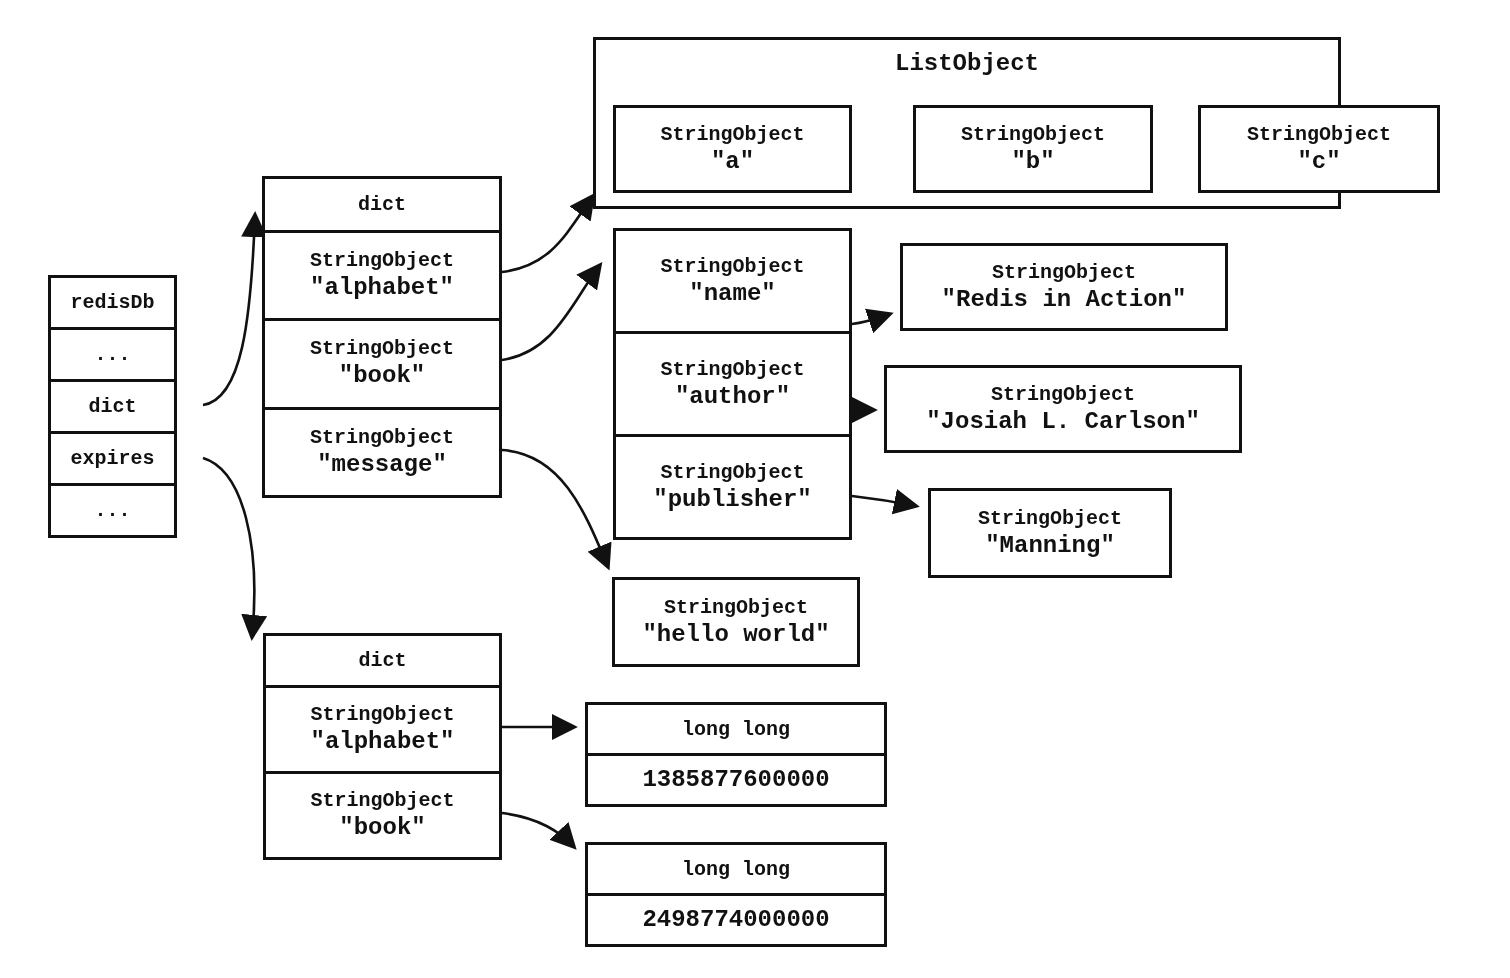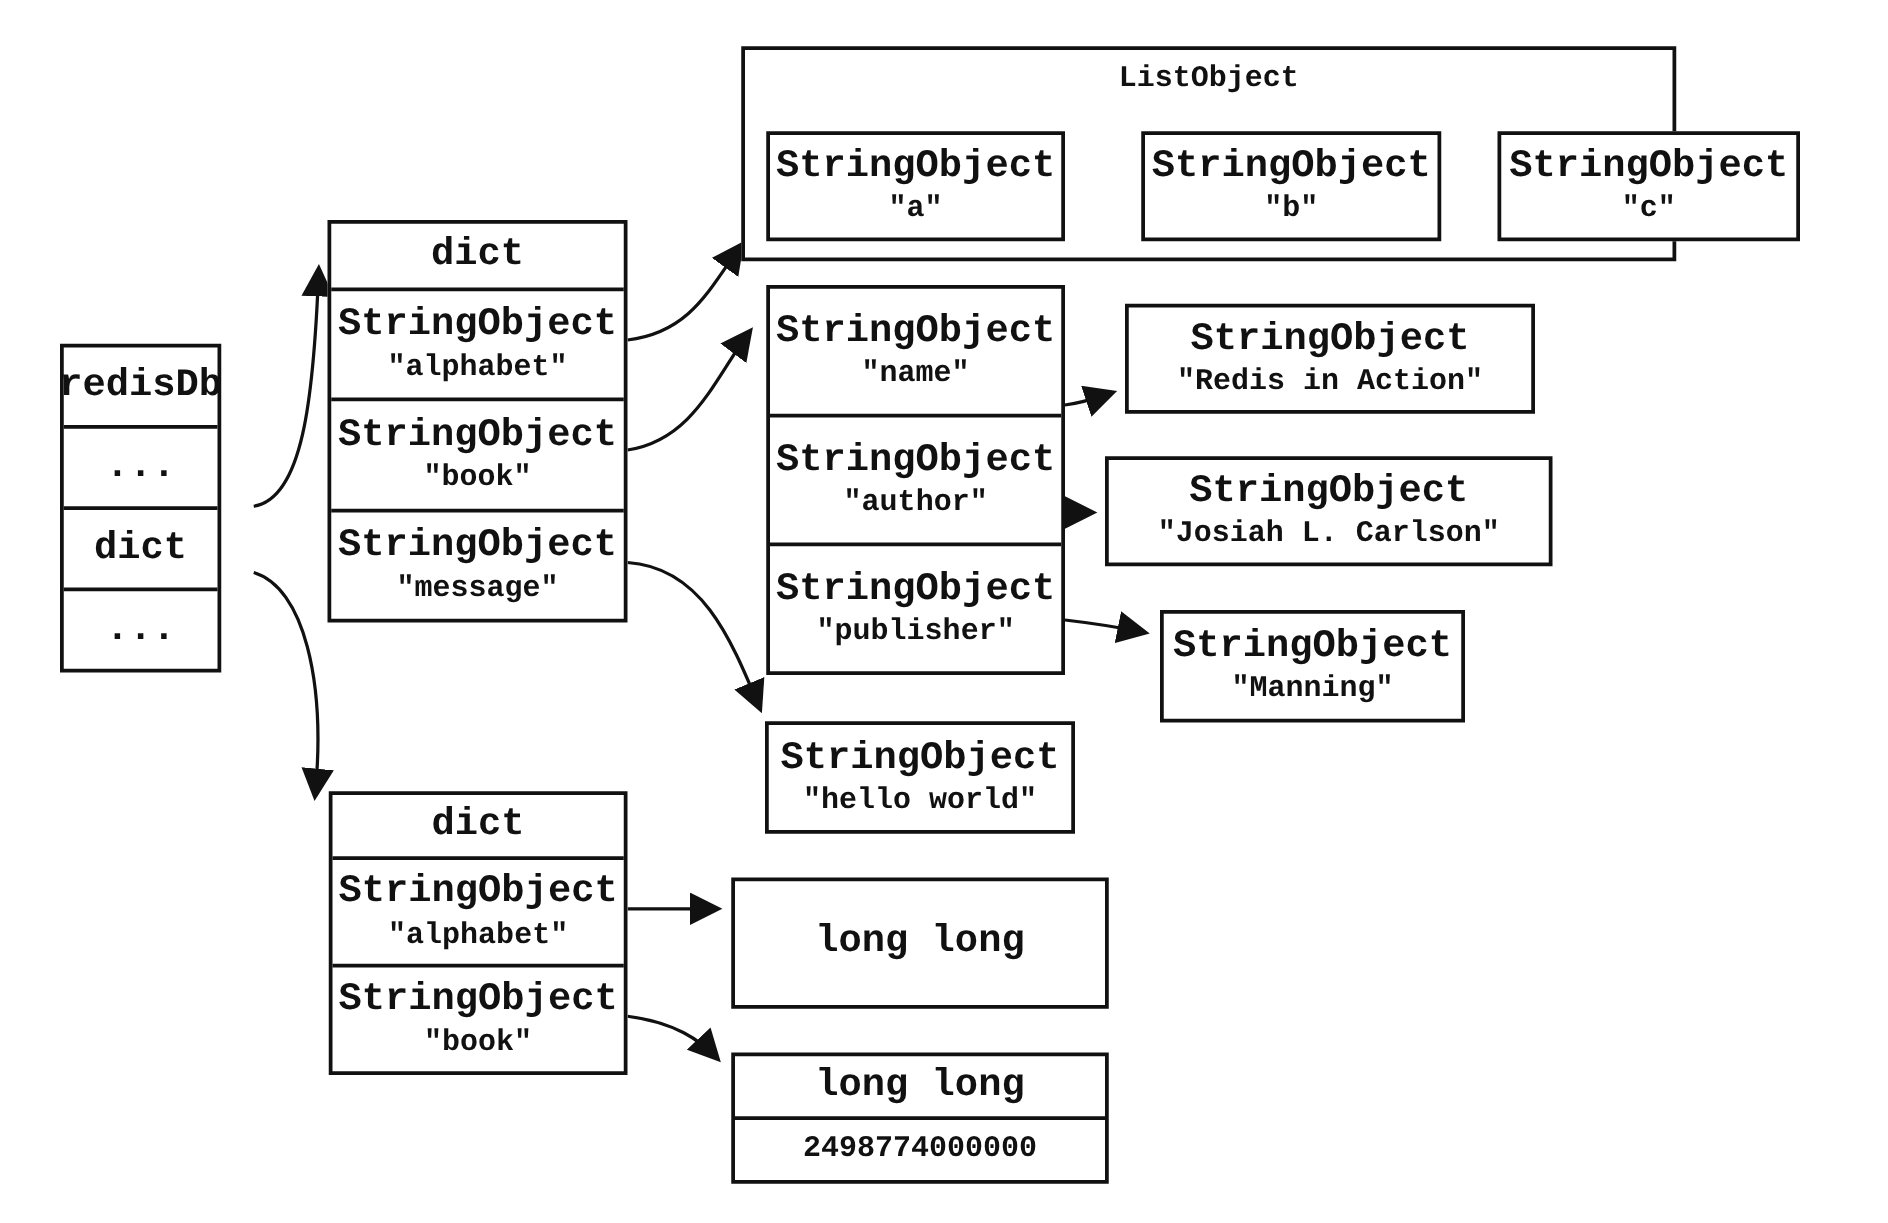--- a/index.html
+++ b/index.html
@@ -24,21 +24,21 @@
     flex:1;
     display:flex;
     flex-direction:column;
     align-items:center;
     justify-content:center;
     text-align:center;
     line-height:1.25;
   }
   .row + .row{border-top:3px solid #111111;}
   .hdr{flex:0 0 auto;}
-  .t{font-size:31px;white-space:nowrap;}
+  .t{font-size:20px;white-space:nowrap;}
   .t2{font-size:24px;white-space:nowrap;}
   .frame{
     position:absolute;
     border:3px solid #111111;
     background:#ffffff;
     box-sizing:border-box;
   }
   .frame-title{
     position:absolute;left:0;right:0;top:10px;
     text-align:center;font-size:24px;
@@ -75,20 +75,23 @@
     <div class="row">
       <span class="t">redisDb</span>
     </div>
     <div class="row">
       <span class="t">...</span>
     </div>
     <div class="row">
       <span class="t">dict</span>
     </div>
     <div class="row">
+      <span class="t">expires</span>
+    </div>
+    <div class="row">
       <span class="t">...</span>
     </div>
   </div>
 
   <div class="box" style="left:262px;top:176px;width:240px;height:322px">
     <div class="row hdr" style="height:51px">
       <span class="t">dict</span>
     </div>
     <div class="row">
       <span class="t">StringObject</span>
@@ -180,20 +183,23 @@
     <div class="row">
       <span class="t">StringObject</span>
       <span class="t2">"book"</span>
     </div>
   </div>
 
   <div class="box" style="left:585px;top:702px;width:302px;height:105px">
     <div class="row">
       <span class="t">long long</span>
     </div>
+    <div class="row">
+      <span class="t2">1385877600000</span>
+    </div>
   </div>
 
   <div class="box" style="left:585px;top:842px;width:302px;height:105px">
     <div class="row">
       <span class="t">long long</span>
     </div>
     <div class="row">
       <span class="t2">2498774000000</span>
     </div>
   </div>

